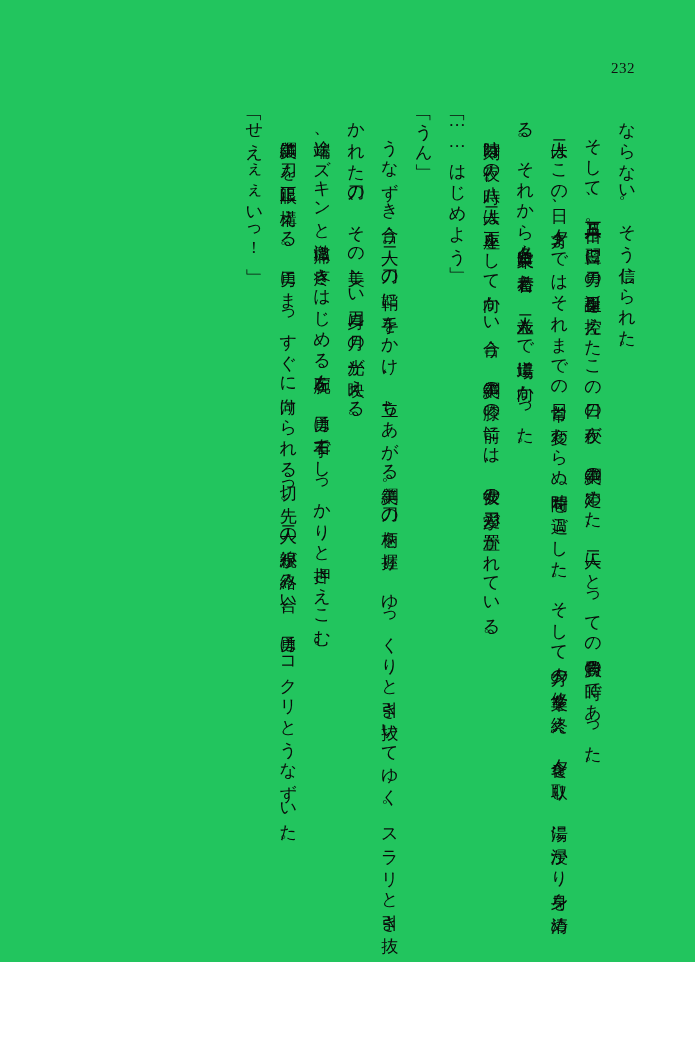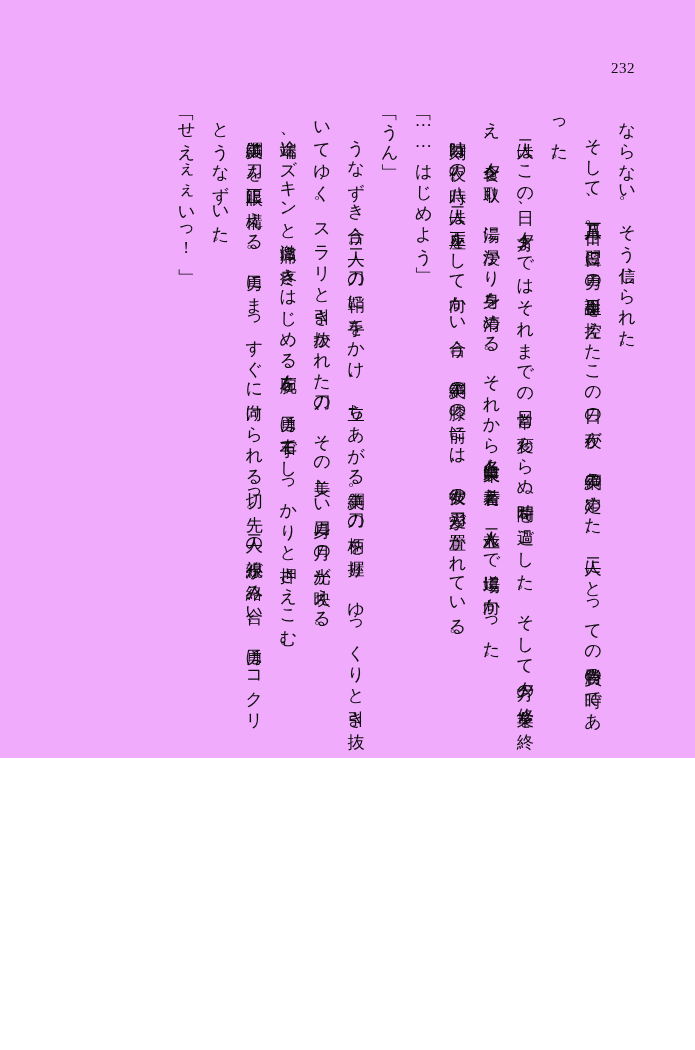--- a/index.html
+++ b/index.html
@@ -3,22 +3,22 @@
 <meta charset="utf-8">
 <style>
   html, body {
     margin: 0;
     padding: 0;
     background: #ffffff;
   }
   .page {
     position: relative;
     width: 695px;
-    height: 758px;
-    background: #f0abfc;
+    height: 962px;
+    background: #22c55e;
     overflow: hidden;
     font-family: "Liberation Serif", "DejaVu Serif", serif;
     color: #000000;
   }
   .page-number {
     position: absolute;
     top: 60px;
     right: 60px;
     font-size: 15px;
     letter-spacing: 0.5px;

